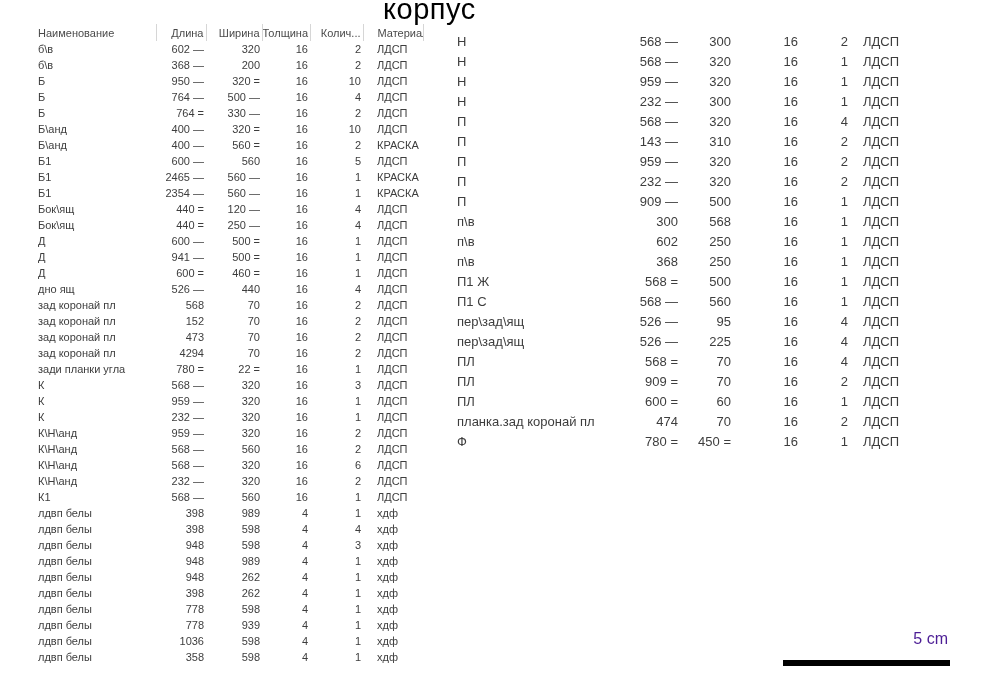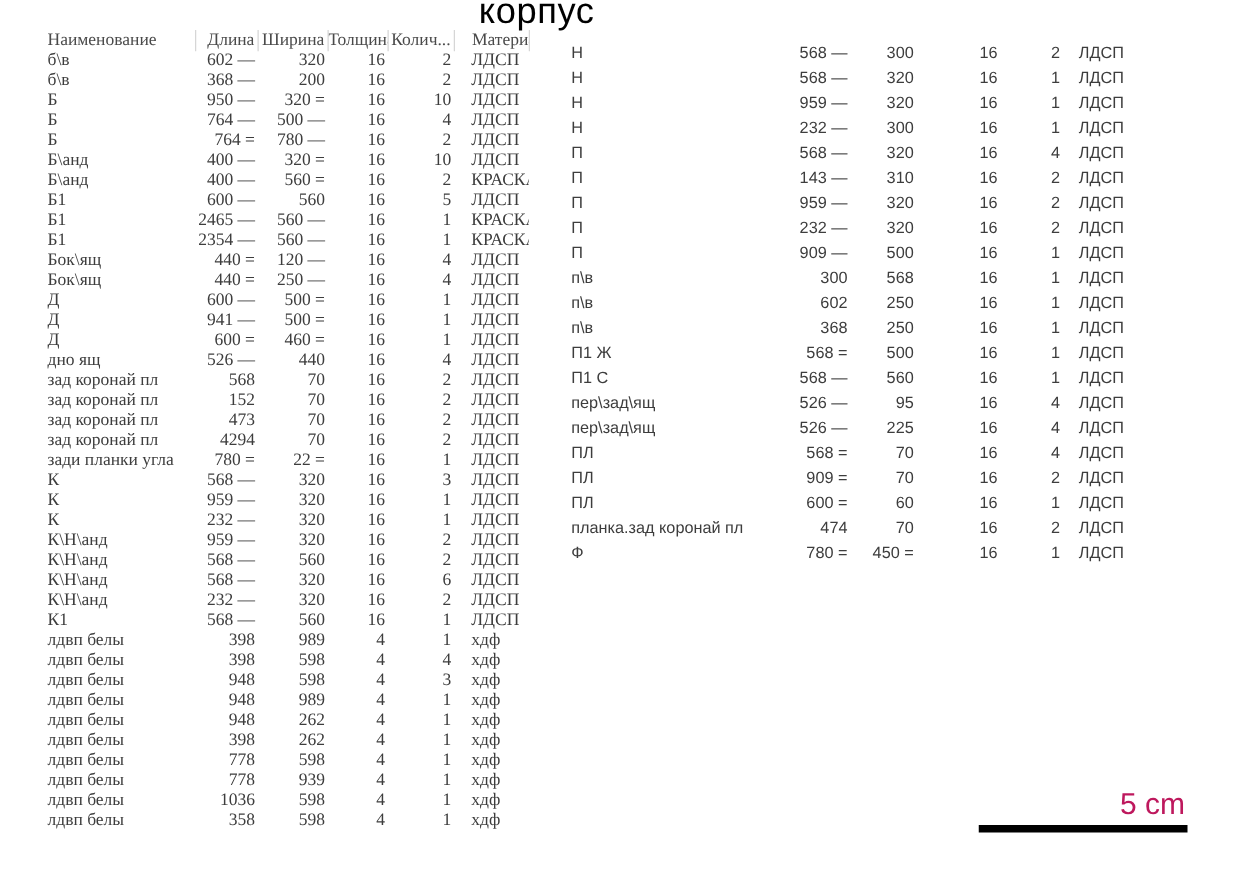--- a/index.html
+++ b/index.html
@@ -3,35 +3,35 @@
 <meta charset="utf-8">
 <style>
   html,body{margin:0;padding:0;background:#ffffff;}
   #page{position:relative;width:989px;height:699px;background:#ffffff;overflow:hidden;
         font-family:"Liberation Sans", sans-serif;}
   #title{position:absolute;left:383px;top:-7px;font-size:29px;color:#000000;
          letter-spacing:0.5px;}
   table{border-collapse:collapse;table-layout:fixed;}
   td,th{overflow:hidden;white-space:nowrap;padding:0;font-weight:normal;vertical-align:middle;}
   
-  #left-table{position:absolute;left:36px;top:24px;width:387px;font-size:14px;color:#3d3d3d;font-family:Liberation Serif, serif;}
+  #left-table{position:absolute;left:36px;top:24px;width:387px;font-size:11px;color:#3d3d3d;}
   #left-table thead th{height:17px;color:#4a4a4a;border-right:1px solid #d6d6d6;}
   #left-table tbody tr{height:16px;}
   
   #right-table{position:absolute;left:455px;top:31px;width:470px;font-size:13px;color:#3d3d3d;}
   #right-table tbody tr{height:20px;}
   
   th.c0,td.c0{text-align:left;padding-left:2px;}
   th.c1,td.c1,th.c2,td.c2,th.c3,td.c3,th.c4,td.c4{text-align:right;padding-right:2px;}
   th.c5,td.c5{text-align:left;}
   #left-table  th.c5,#left-table  td.c5{padding-left:14px;}
   #right-table td.c5{padding-left:13px;}
   
   #scale-line{position:absolute;left:783px;top:660px;width:167px;height:6px;background:#000000;}
-  #scale-label{position:absolute;right:41px;top:630px;font-size:24px;color:#be185d;}
+  #scale-label{position:absolute;right:41px;top:630px;font-size:16px;color:#4c1d95;}
 </style>
 </head>
 <body>
 
 <div id="page">
 
   <div id="title">корпус</div>
 
   <table id="left-table">
     <colgroup>
@@ -81,21 +81,21 @@
           <td class="c0">Б</td>
           <td class="c1">764 —</td>
           <td class="c2">500 —</td>
           <td class="c3">16</td>
           <td class="c4">4</td>
           <td class="c5">ЛДСП</td>
         </tr>
         <tr>
           <td class="c0">Б</td>
           <td class="c1">764 =</td>
-          <td class="c2">780 —</td>
+          <td class="c2">330 —</td>
           <td class="c3">16</td>
           <td class="c4">2</td>
           <td class="c5">ЛДСП</td>
         </tr>
         <tr>
           <td class="c0">Б\анд</td>
           <td class="c1">400 —</td>
           <td class="c2">320 =</td>
           <td class="c3">16</td>
           <td class="c4">10</td>

